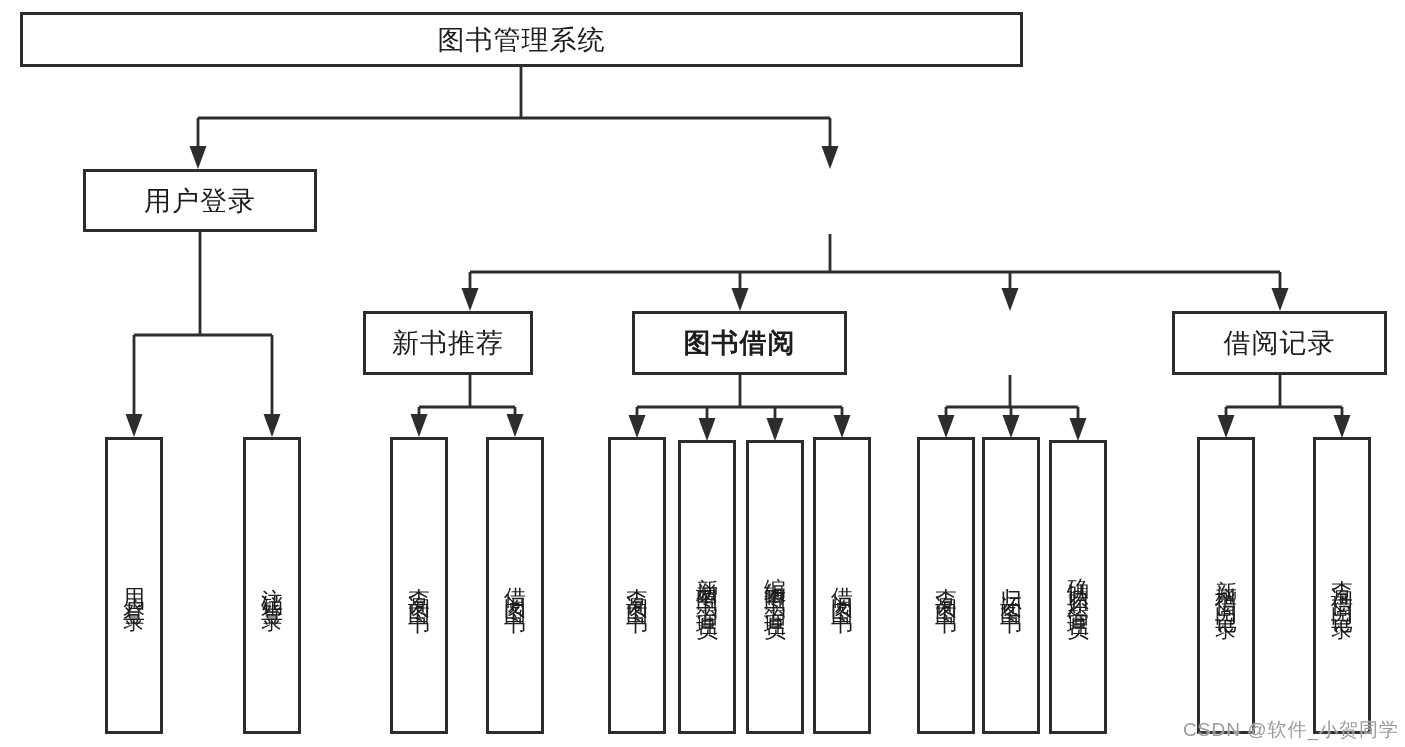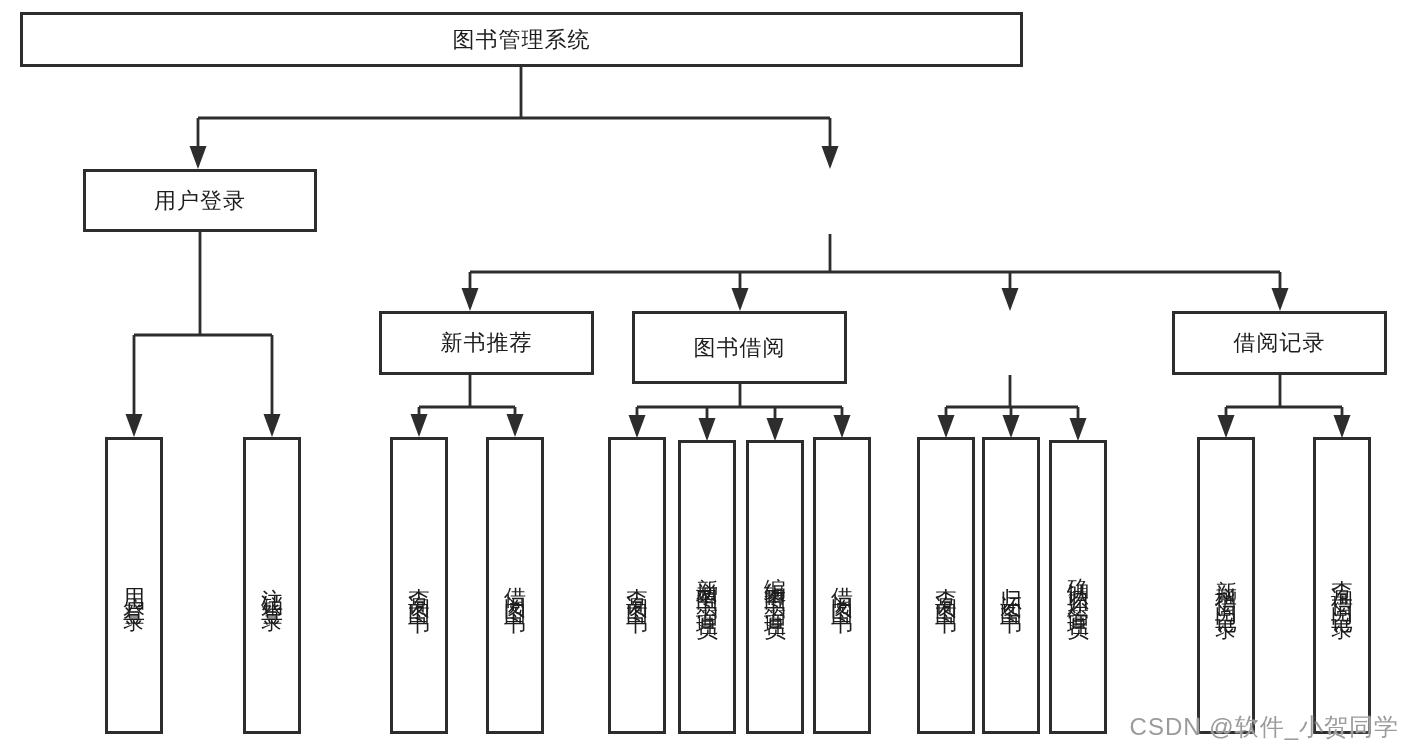--- a/index.html
+++ b/index.html
@@ -24,37 +24,37 @@
     position: absolute;
     box-sizing: border-box;
     background: #ffffff;
     border: 3px solid var(--line, #2d2d2d);
     color: var(--text, #1d1d1d);
     display: flex;
     align-items: center;
     justify-content: center;
   }
   .hbox {
-    font-size: 22px;
+    font-size: 27px;
     letter-spacing: 1px;
     white-space: nowrap;
   }
   .vbox {
     writing-mode: vertical-rl;
     text-orientation: mixed;
     font-size: 22px;
     letter-spacing: 8px;
     line-height: 1;
     text-align: center;
   }
   .watermark {
     position: absolute;
     right: 6px;
     bottom: 4px;
-    font-size: 24px;
+    font-size: 19px;
     color: var(--wm, #9b9b9b);
     letter-spacing: 1px;
     white-space: nowrap;
     text-shadow: 0 0 2px #ffffff;
   }
 </style>
 </head>
 <body>
 
 <div class="canvas" style="--line: #2d2d2d; --text: #1d1d1d; --bg: #ffffff; --wm: #9b9b9b;">
@@ -85,22 +85,22 @@
       <polygon points="1069.5,418 1086.5,418 1078,441" fill="#2d2d2d"></polygon>
       <path d="M 1280 375 L 1280 407 M 1226 407 L 1342 407 M 1226 407 L 1226 419 M 1342 407 L 1342 419" stroke="#2d2d2d" stroke-width="2.8" fill="none"></path>
       <polygon points="1217.5,415 1234.5,415 1226,438" fill="#2d2d2d"></polygon>
       <polygon points="1333.5,415 1350.5,415 1342,438" fill="#2d2d2d"></polygon>
     </svg>
 
   <div class="node hbox" style="left:20px; top:12px; width:1003px; height:55px;">图书管理系统</div>
 
   <div class="node hbox" style="left:83px; top:169px; width:234px; height:63px;">用户登录</div>
 
-  <div class="node hbox" style="left:363px; top:311px; width:215px; height:64px;margin-left:16px;">新书推荐</div>
-  <div class="node hbox" style="left:632px; top:311px; width:215px; height:73px;">图书借阅</div>
+  <div class="node hbox" style="left:363px; top:311px; width:170px; height:64px;">新书推荐</div>
+  <div class="node hbox" style="left:632px; top:311px; width:215px; height:64px;font-weight:bold;">图书借阅</div>
   <div class="node hbox" style="left:1172px; top:311px; width:215px; height:64px;">借阅记录</div>
 
   <div class="node vbox" style="left:105px; top:437px; width:58px; height:297px;">用户登录</div>
   <div class="node vbox" style="left:243px; top:437px; width:58px; height:297px;">注销登录</div>
 
   <div class="node vbox" style="left:390px; top:437px; width:58px; height:297px;">查询图书</div>
   <div class="node vbox" style="left:486px; top:437px; width:58px; height:297px;">借阅图书</div>
 
   <div class="node vbox" style="left:608px; top:437px; width:58px; height:297px;">查询图书</div>
   <div class="node vbox" style="left:678px; top:440px; width:58px; height:294px; letter-spacing:6px;">新增图书（管理员）</div>

